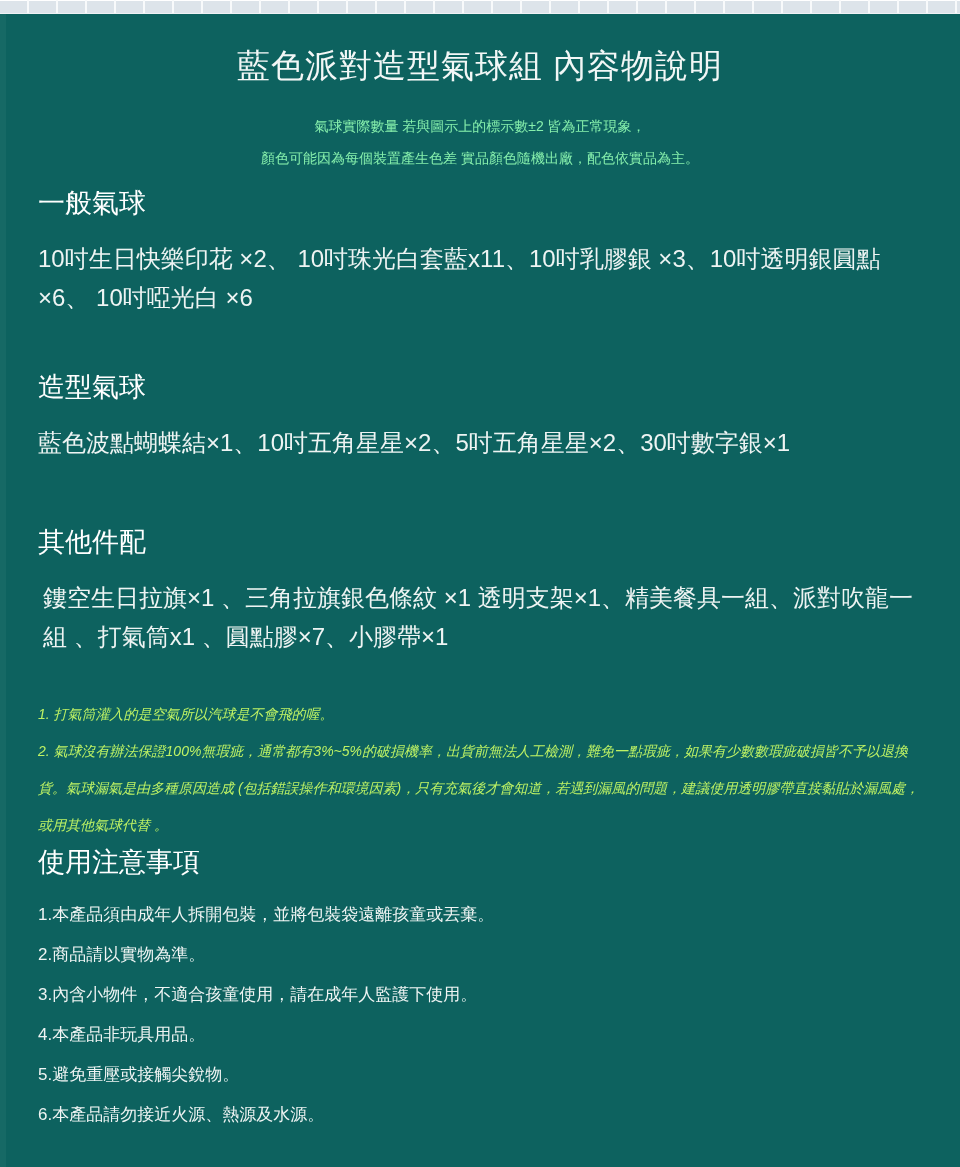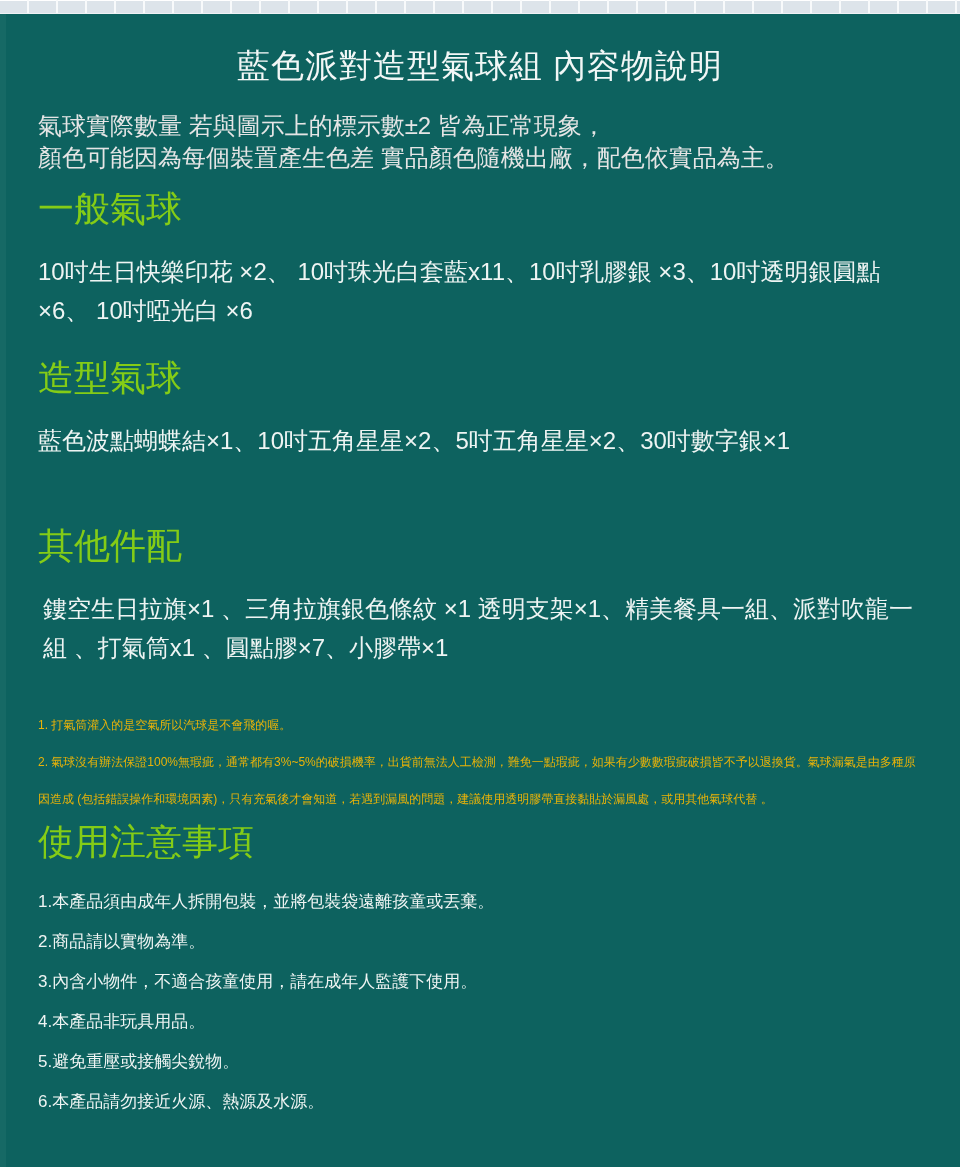--- a/index.html
+++ b/index.html
@@ -36,50 +36,52 @@
   }
   .title {
     text-align: center;
     font-size: 33px;
     letter-spacing: 1px;
     margin: 30px 0 0 0;
     font-weight: 500;
     color: #f2f7f6;
   }
   .subtitle {
-    font-size: 24px;
+    text-align: center;
+    font-size: 14px;
     line-height: 30px;
     margin-top: 22px;
-    color: #e5e5e5;
+    color: #86efac;
   }
   .subtitle.second {
     margin-top: 2px;
   }
   .section-heading {
-    font-size: 36px;
+    font-size: 27px;
     font-weight: 500;
     margin: 0;
-    color: #84cc16;
+    color: #ffffff;
   }
   .h-general   { margin-top: 12px; }
-  .h-shaped    { margin-top: 24px; }
+  .h-shaped    { margin-top: 52px; }
   .h-other     { margin-top: 62px; }
   .h-usage     { }
   .section-body {
     font-size: 24px;
     line-height: 39px;
     margin: 18px 0 0 0;
     color: #eef4f3;
   }
   .section-body.other-pad { padding-left: 5px; }
   .notes {
-    font-size: 12px;
+    font-size: 14px;
     line-height: 37px;
     margin: 40px 0 0 0;
-    color: #eab308;
+    color: #bef264;
+    font-style: italic;
   }
   .notes p { margin: 0; }
   .usage-list {
     list-style: none;
     margin: 26px 0 0 0;
     padding: 0;
     font-size: 17px;
   }
   .usage-list li {
     margin-bottom: 23px;

